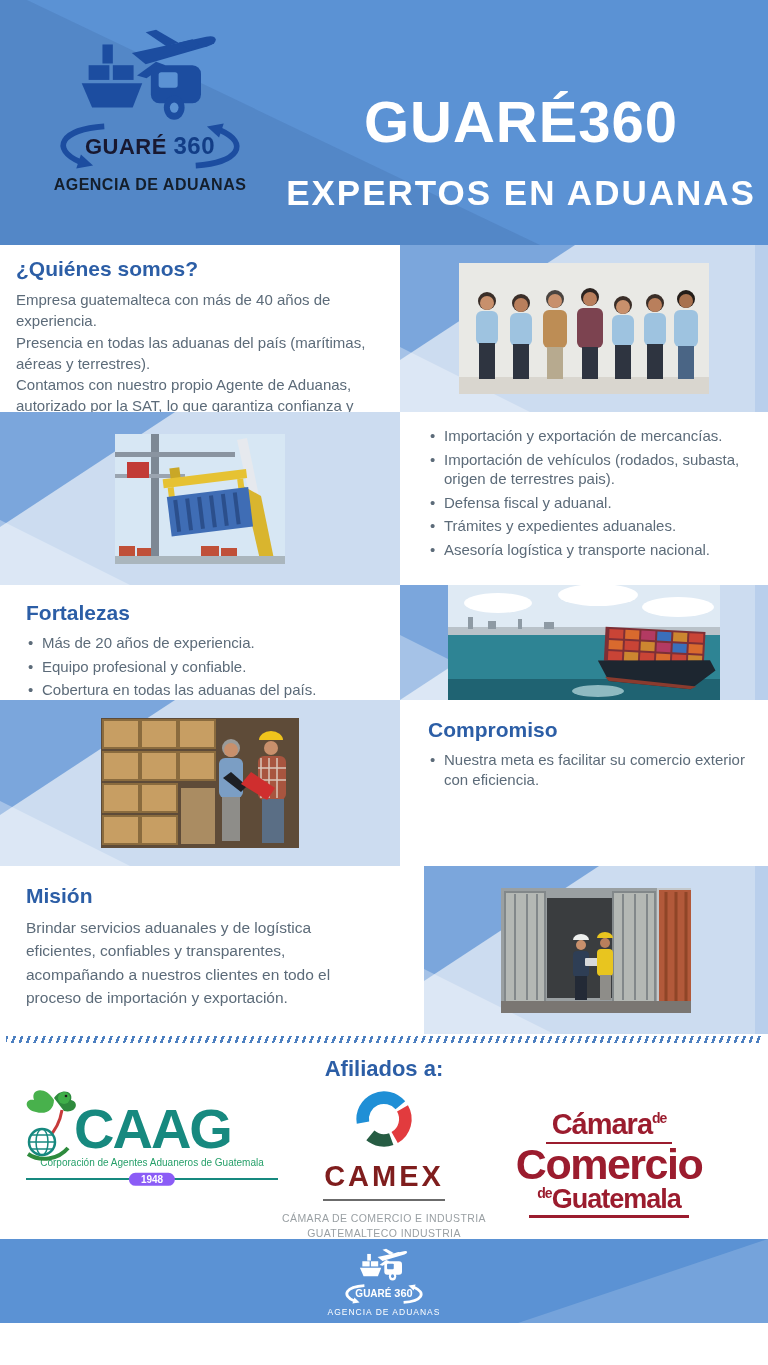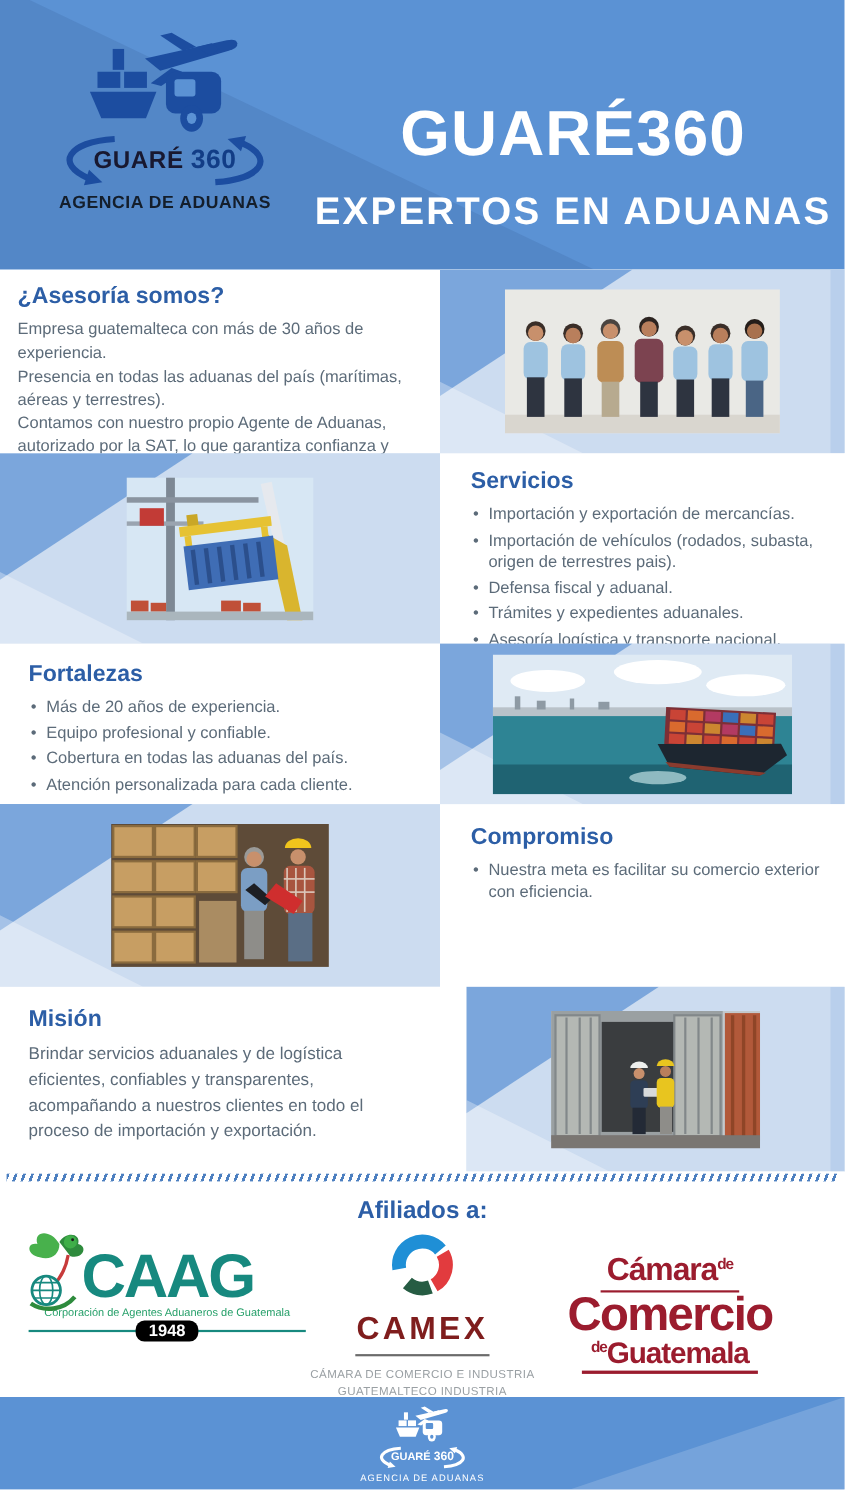--- a/index.html
+++ b/index.html
@@ -22,21 +22,21 @@
   .logo-name { position:absolute; left:0; right:0; top:14px; text-align:center;
     font-weight:bold; font-size:22px; color:#181830; letter-spacing:0.5px; }
   .logo-name .num { font-weight:900; font-size:24px; color:#123d86; }
   .logo-tagline { display:block; margin-top:2px; font-size:16px; font-weight:bold; color:#141e2b; letter-spacing:0.5px; }
   .header-titles { position:absolute; left:284px; right:10px; top:88px; text-align:center; color:#ffffff; }
   .header-title { font-size:58px; font-weight:900; letter-spacing:1px; margin:0; }
   .header-subtitle { font-size:35px; font-weight:900; letter-spacing:2px; margin:18px 0 0 0; }
 
   
   .row { display:flex; flex:none; }
-  .r1 { height:167px; } .r2 { height:173px; } .r3 { height:146px; } .r4 { height:166px; } .r5 { height:168px;gap:48px; }
+  .r1 { height:167px; } .r2 { height:173px; } .r3 { height:115px; } .r4 { height:166px; } .r5 { height:168px;gap:48px; }
   .text-panel { background:#ffffff; }
   .text-panel.left  { width:400px; padding:12px 12px 0 16px; }
   .text-panel.right { width:368px; padding:14px 14px 0 28px; }
   .text-panel h2 { margin:0 0 8px 0; font-size:21px; font-weight:bold; color:#2c5ea6; }
   .text-panel p { margin:0; font-size:15px; line-height:1.42; color:#5c6b79; }
   .text-panel ul { margin:0; padding:0; list-style:none; }
   .text-panel li { position:relative; padding-left:16px; margin-bottom:4px; font-size:15px; line-height:1.3; color:#5c6b79; }
   .text-panel li::before { content:"•"; position:absolute; left:2px; top:0; color:#5c6b79; }
 
   .photo-panel { position:relative; background:#ccdcf0; overflow:hidden;
@@ -58,21 +58,21 @@
   .afiliados { height:193px; background:#fff; flex:none; padding:8px 26px 0 26px; }
   .afiliados-title { text-align:center; font-size:22px; font-weight:900; color:#2c5ea6; margin:2px 0 4px 0; }
   .logos-row { display:flex; justify-content:flex-start; align-items:flex-start; margin-top:6px; }
 
   .caag { position:relative; width:252px; padding-top:14px; }
   .caag-bird { position:absolute; left:-2px; top:-4px; }
   .caag-acronym { font-size:56px; font-weight:900; letter-spacing:-2px; color:#17897f; margin-left:48px; line-height:0.95; }
   .caag-sub { font-size:10px; color:#27a06a; text-align:center; margin-top:2px; white-space:nowrap; }
   .caag-yearline { position:relative; border-top:2px solid #17897f; margin-top:10px; height:12px; }
   .caag-year { position:absolute; left:50%; top:0; transform:translate(-50%,-55%);
-    background:#000000; color:#fff; font-size:15px; font-weight:bold; padding:1px 12px; border-radius:8px; }
+    background:#8b5cf6; color:#fff; font-size:10px; font-weight:bold; padding:1px 12px; border-radius:8px; }
 
   .camex { width:212px; text-align:center; }
   .camex-ring { margin:0 auto; }
   .camex-acronym { font-size:29px; font-weight:900; letter-spacing:3px; color:#7f1d1d; margin-top:6px; }
   .camex-rule { width:122px; border:none; border-top:2px solid #6b6b6b; margin:6px auto 10px auto; }
   .camex-sub { font-size:10.5px; line-height:1.4; color:#9aa0a4; letter-spacing:0.4px; }
 
   .camara { width:238px; text-align:center; color:#9b1c2e; margin-top:20px; }
   .camara-l1 { font-size:29px; font-weight:bold; letter-spacing:-1px; display:inline-block;
     border-bottom:2px solid #9b1c2e; padding:0 6px 1px 6px; }
@@ -141,22 +141,22 @@
     </div>
 
     <div class="header-titles">
       <div class="header-title">GUARÉ360</div>
       <div class="header-subtitle">EXPERTOS EN ADUANAS</div>
     </div>
   </div>
 
   <div class="row r1">
     <div class="text-panel left">
-      <h2>¿Asesoría somos?</h2>
-      <p>Empresa guatemalteca con más de 30 años de experiencia.</p>
+      <h2>¿Quiénes somos?</h2>
+      <p>Empresa guatemalteca con más de 40 años de experiencia.</p>
       <p>Presencia en todas las aduanas del país (marítimas, aéreas y terrestres).</p>
       <p>Contamos con nuestro propio Agente de Aduanas, autorizado por la SAT, lo que garantiza confianza y respaldo en cada operación.</p>
     </div>
     <div class="photo-panel right">
       <svg class="photo" width="250" height="131" viewBox="0 0 250 131">
         <rect width="250" height="131" fill="#e9e9e5"></rect>
         <rect y="114" width="250" height="17" fill="#d9d6cf"></rect>
         <g>
           <circle cx="28" cy="38" r="9" fill="#3a2e28"></circle>
             <circle cx="28" cy="40" r="7" fill="#c8906c"></circle>
@@ -219,21 +219,20 @@
         <g fill="#c05038">
             <rect x="4" y="112" width="16" height="10"></rect>
             <rect x="22" y="114" width="14" height="8"></rect>
             <rect x="86" y="112" width="18" height="10"></rect>
             <rect x="106" y="114" width="16" height="8"></rect>
           </g>
         <rect x="0" y="122" width="170" height="8" fill="#aab6bd"></rect>
       </svg>
     </div>
     <div class="text-panel right">
-      <h2>Servicios</h2>
       <ul>
         <li>Importación y exportación de mercancías.</li>
         <li>Importación de vehículos (rodados, subasta, origen de terrestres pais).</li>
         <li>Defensa fiscal y aduanal.</li>
         <li>Trámites y expedientes aduanales.</li>
         <li>Asesoría logística y transporte nacional.</li>
       </ul>
     </div>
   </div>
 

